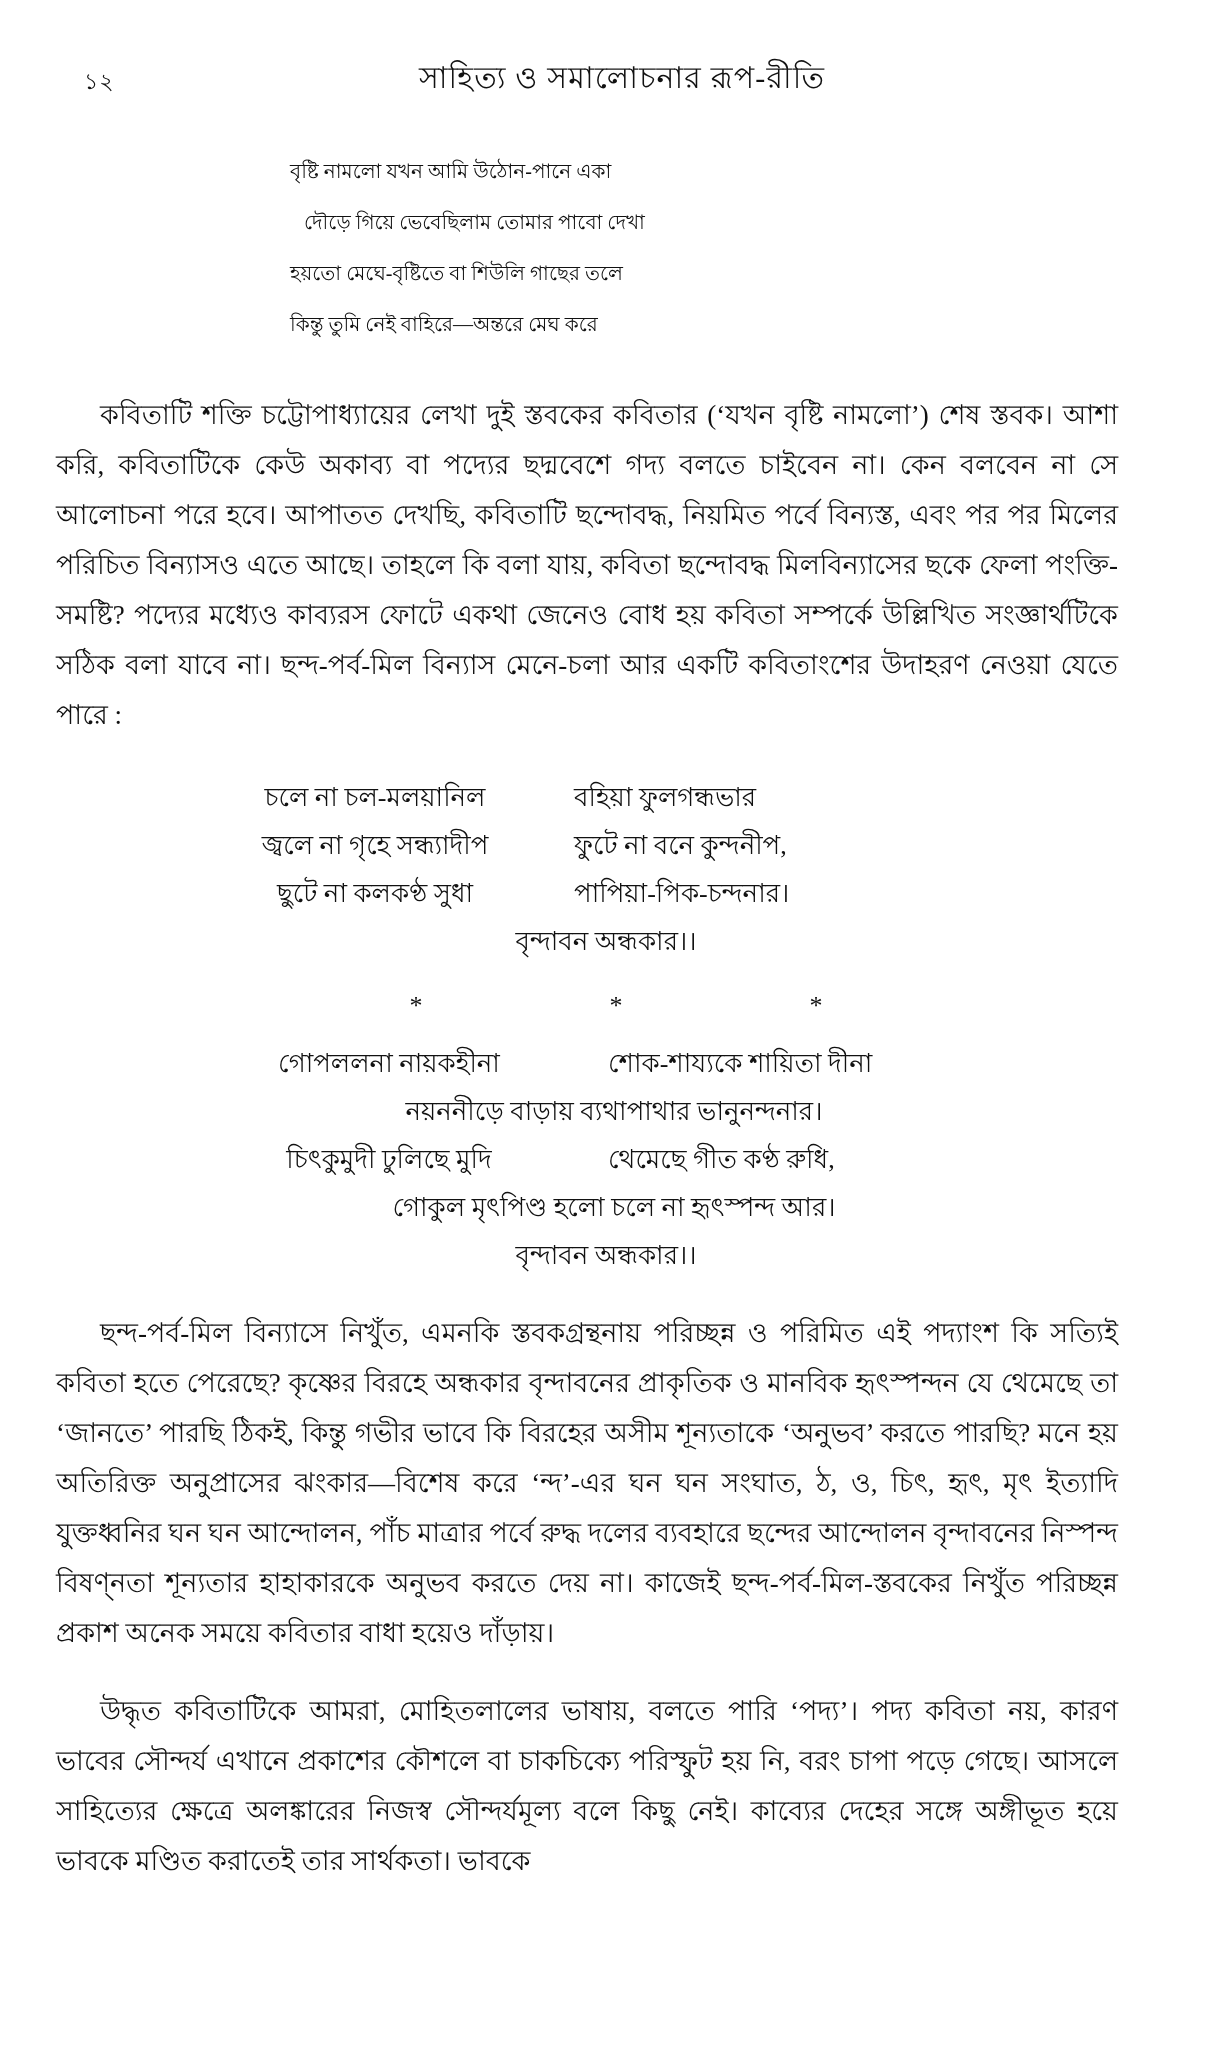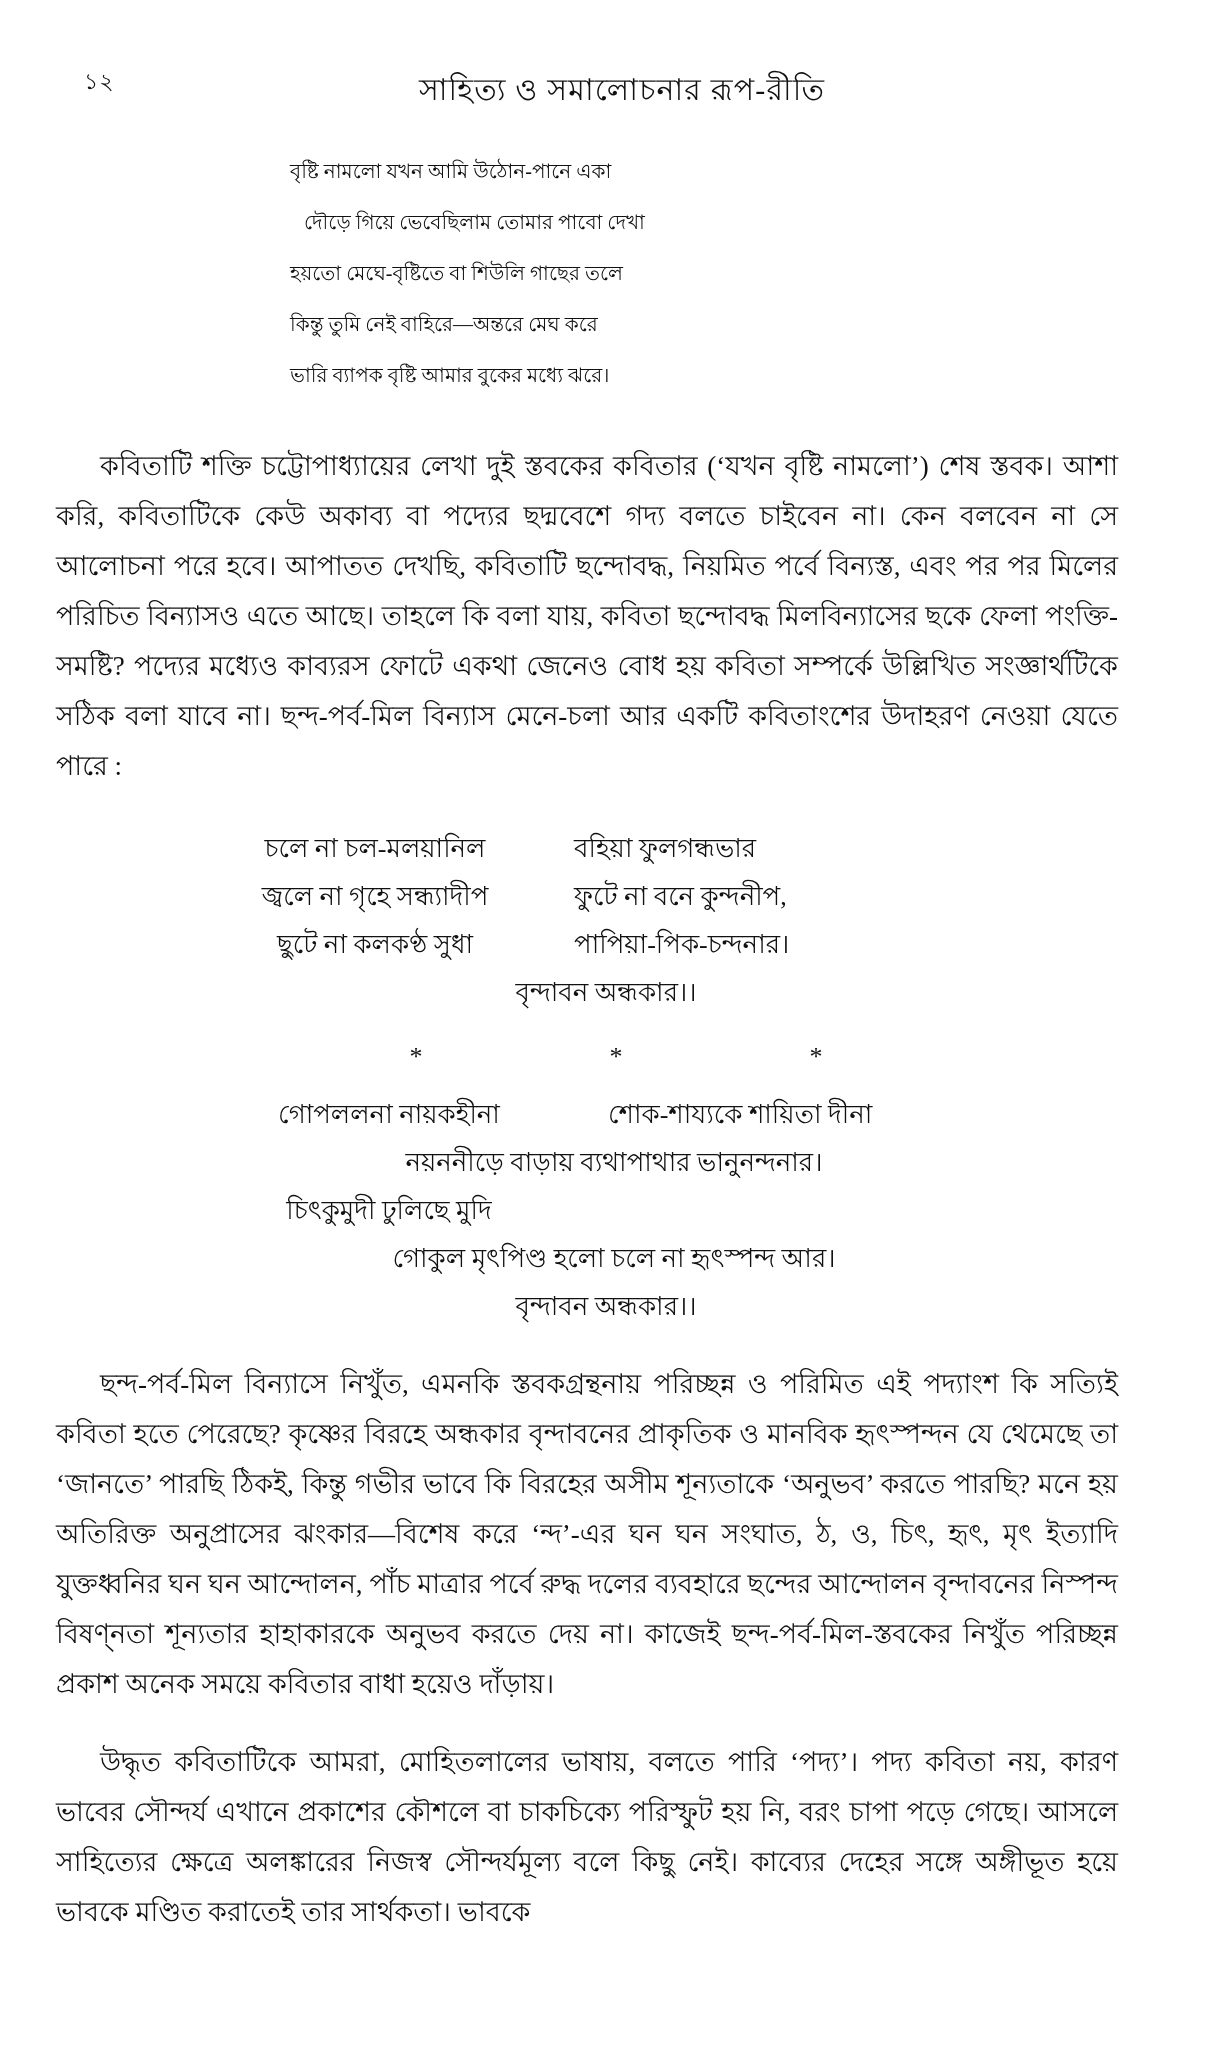--- a/index.html
+++ b/index.html
@@ -33,21 +33,21 @@
     position: absolute;
     left: 84px;
     top: 10px;
     font-size: 22px;
     letter-spacing: 1px;
   }
   .running-title {
     position: absolute;
     left: 0;
     right: 0;
-    top: 12px;
+    top: 0;
     text-align: center;
     font-size: 30px;
     letter-spacing: 1.2px;
     padding-left: 30px;
   }
 
   
   .block {
     margin: 0 auto;
     box-sizing: border-box;
@@ -129,21 +129,20 @@
   <div class="header">
     <div class="page-number">১২</div>
     <div class="running-title">সাহিত্য ও সমালোচনার রূপ-রীতি</div>
   </div>
 
   <div class="verse-top block">
     <div class="line">বৃষ্টি নামলো যখন আমি উঠোন-পানে একা</div>
     <div class="line indent1">দৌড়ে গিয়ে ভেবেছিলাম তোমার পাবো দেখা</div>
     <div class="line">হয়তো মেঘে-বৃষ্টিতে বা শিউলি গাছের তলে</div>
     <div class="line">কিন্তু তুমি নেই বাহিরে—অন্তরে মেঘ করে</div>
-    <div class="line">ভারি ব্যাপক বৃষ্টি আমার বুকের মধ্যে ঝরে।</div>
   </div>
 
   <div class="para">কবিতাটি শক্তি চট্টোপাধ্যায়ের লেখা দুই স্তবকের কবিতার (‘যখন বৃষ্টি নামলো’) শেষ স্তবক। আশা করি, কবিতাটিকে কেউ অকাব্য বা পদ্যের ছদ্মবেশে গদ্য বলতে চাইবেন না। কেন বলবেন না সে আলোচনা পরে হবে। আপাতত দেখছি, কবিতাটি ছন্দোবদ্ধ, নিয়মিত পর্বে বিন্যস্ত, এবং পর পর মিলের পরিচিত বিন্যাসও এতে আছে। তাহলে কি বলা যায়, কবিতা ছন্দোবদ্ধ মিলবিন্যাসের ছকে ফেলা পংক্তি-সমষ্টি? পদ্যের মধ্যেও কাব্যরস ফোটে একথা জেনেও বোধ হয় কবিতা সম্পর্কে উল্লিখিত সংজ্ঞার্থটিকে সঠিক বলা যাবে না। ছন্দ-পর্ব-মিল বিন্যাস মেনে-চলা আর একটি কবিতাংশের উদাহরণ নেওয়া যেতে পারে :</div>
 
   <div class="verse-song block">
 
     <div class="pairrow">
       <div class="c1">চলে না চল-মলয়ানিল</div>
       <div class="c2">বহিয়া ফুলগন্ধভার</div>
     </div>
@@ -166,20 +165,21 @@
 
     <div class="pairrow wide">
       <div class="c1">গোপললনা নায়কহীনা</div>
       <div class="c2">শোক-শায্যকে শায়িতা দীনা</div>
     </div>
 
     <div class="center">নয়ননীড়ে বাড়ায় ব্যথাপাথার ভানুনন্দনার।</div>
 
     <div class="pairrow wide">
       <div class="c1">চিৎকুমুদী ঢুলিছে মুদি</div>
+      <div class="c2">থেমেছে গীত কণ্ঠ রুধি,</div>
     </div>
 
     <div class="center">গোকুল মৃৎপিণ্ড হলো চলে না হৃৎস্পন্দ আর।</div>
     <div class="tail">বৃন্দাবন অন্ধকার।।</div>
   </div>
 
   <div class="para tight">ছন্দ-পর্ব-মিল বিন্যাসে নিখুঁত, এমনকি স্তবকগ্রন্থনায় পরিচ্ছন্ন ও পরিমিত এই পদ্যাংশ কি সত্যিই কবিতা হতে পেরেছে? কৃষ্ণের বিরহে অন্ধকার বৃন্দাবনের প্রাকৃতিক ও মানবিক হৃৎস্পন্দন যে থেমেছে তা ‘জানতে’ পারছি ঠিকই, কিন্তু গভীর ভাবে কি বিরহের অসীম শূন্যতাকে ‘অনুভব’ করতে পারছি? মনে হয় অতিরিক্ত অনুপ্রাসের ঝংকার—বিশেষ করে ‘ন্দ’-এর ঘন ঘন সংঘাত, ঠ, ও, চিৎ, হৃৎ, মৃৎ ইত্যাদি যুক্তধ্বনির ঘন ঘন আন্দোলন, পাঁচ মাত্রার পর্বে রুদ্ধ দলের ব্যবহারে ছন্দের আন্দোলন বৃন্দাবনের নিস্পন্দ বিষণ্নতা শূন্যতার হাহাকারকে অনুভব করতে দেয় না। কাজেই ছন্দ-পর্ব-মিল-স্তবকের নিখুঁত পরিচ্ছন্ন প্রকাশ অনেক সময়ে কবিতার বাধা হয়েও দাঁড়ায়।</div>
   <div class="para tight">উদ্ধৃত কবিতাটিকে আমরা, মোহিতলালের ভাষায়, বলতে পারি ‘পদ্য’। পদ্য কবিতা নয়, কারণ ভাবের সৌন্দর্য এখানে প্রকাশের কৌশলে বা চাকচিক্যে পরিস্ফুট হয় নি, বরং চাপা পড়ে গেছে। আসলে সাহিত্যের ক্ষেত্রে অলঙ্কারের নিজস্ব সৌন্দর্যমূল্য বলে কিছু নেই। কাব্যের দেহের সঙ্গে অঙ্গীভূত হয়ে ভাবকে মণ্ডিত করাতেই তার সার্থকতা। ভাবকে</div>
 
 </div>

